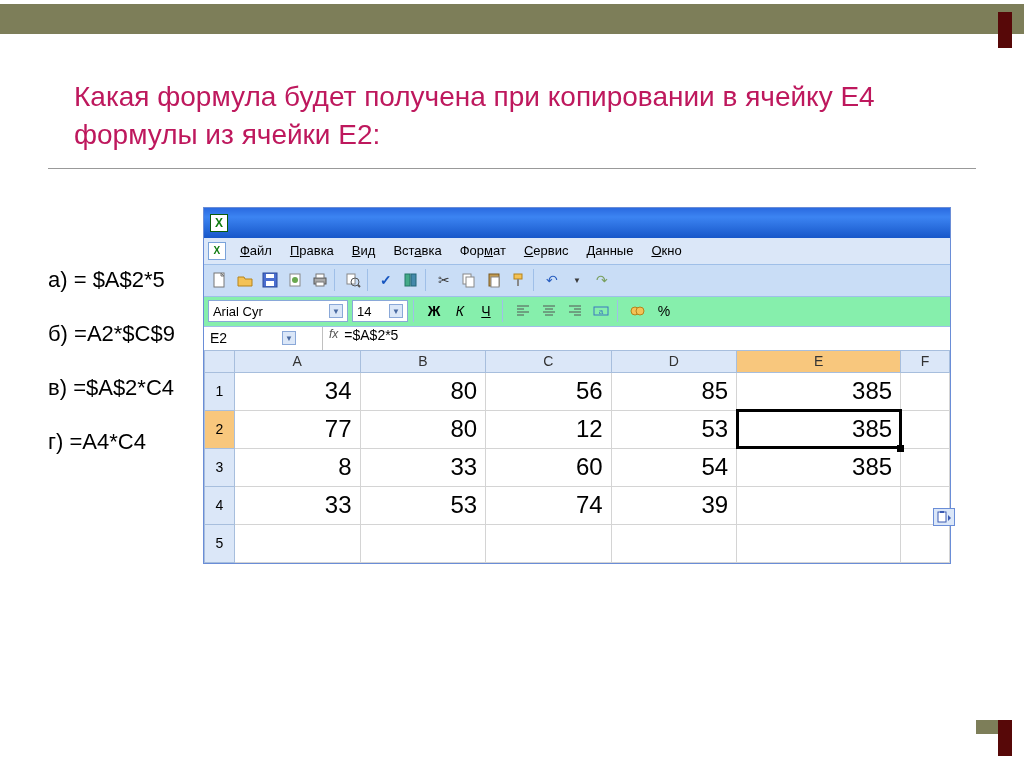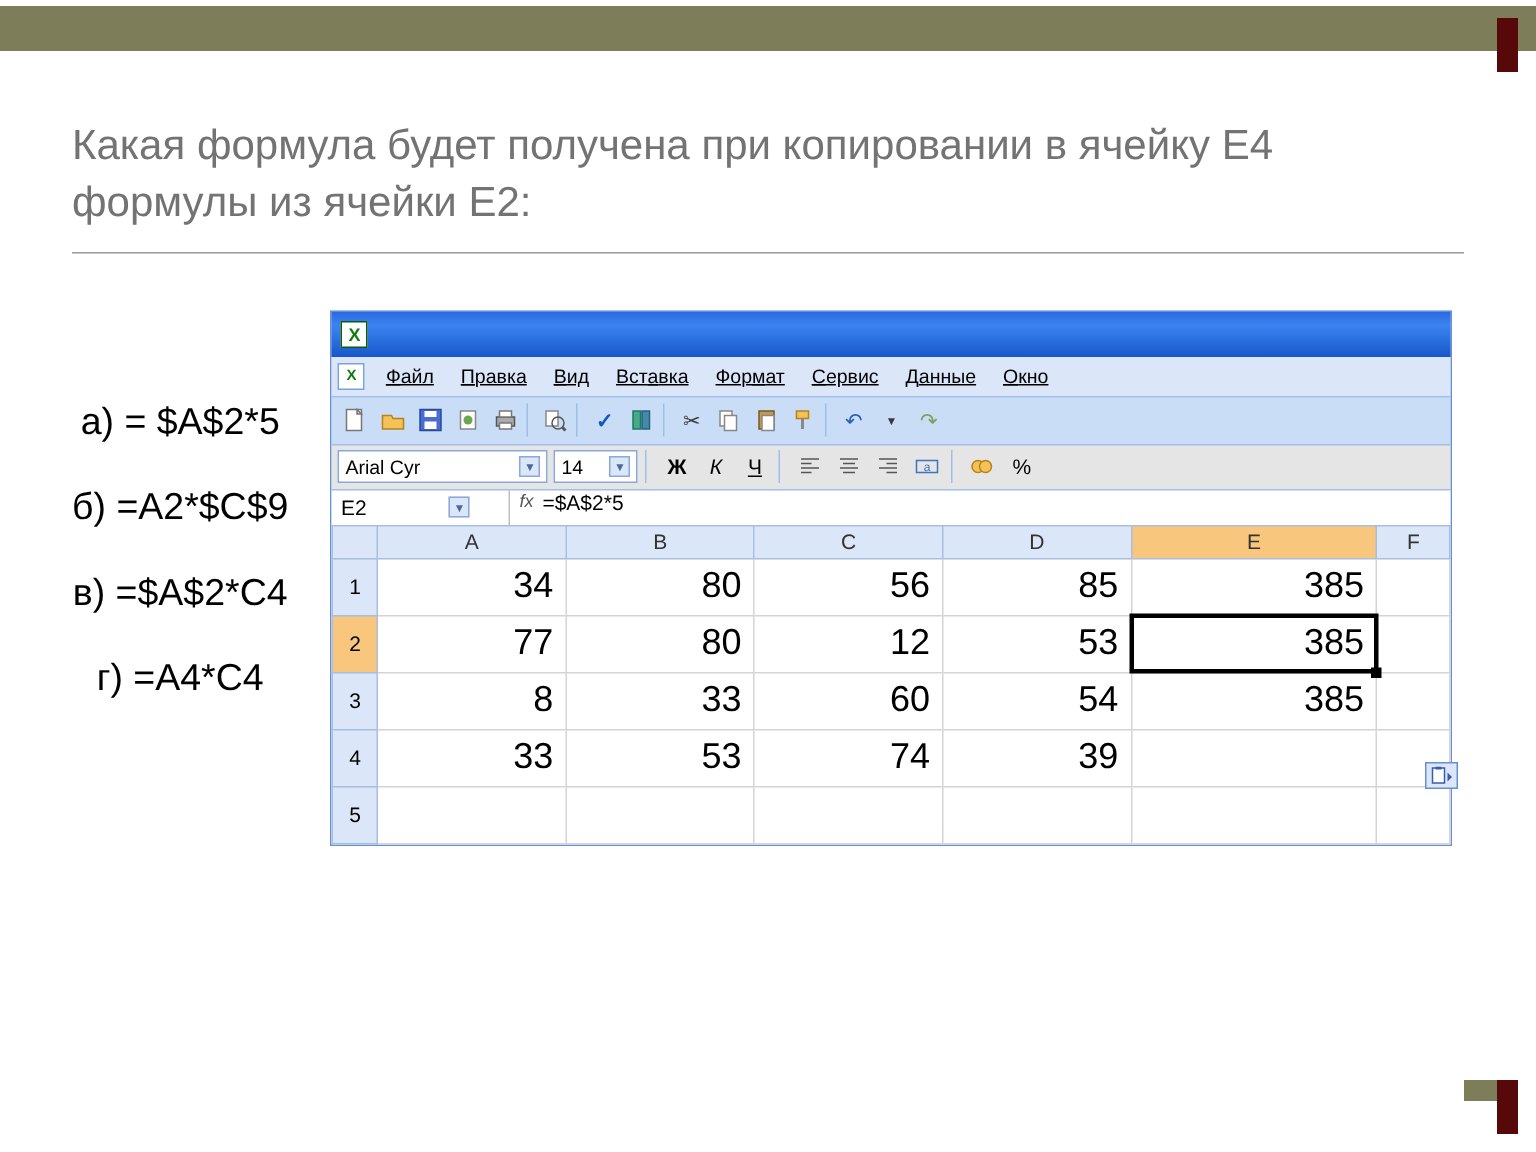--- a/index.html
+++ b/index.html
@@ -1,46 +1,46 @@
 <!DOCTYPE html>
 <html><head>
 <meta charset="utf-8">
 <style>
 * { box-sizing: border-box; margin: 0; padding: 0; }
 body { width: 1024px; height: 768px; font-family: Arial, sans-serif; background: #fff; overflow: hidden; }
 
 .top-bar { height: 38px; background: #7d7e59; border-top: 4px solid #fff; border-bottom: 4px solid #fff; position: relative; }
 .page-wrap { padding: 40px 48px 20px 48px; }
 
-.question { font-size: 28px; color: #737373; line-height: 1.35; margin-bottom: 14px; }
+.question { font-size: 28px; color: #be185d; line-height: 1.35; margin-bottom: 14px; margin-left: 26px; }
 .hr { border: none; border-top: 1px solid #999; margin-bottom: 38px; }
 
 .content-row { display: flex; gap: 28px; align-items: flex-start; }
-.options { display: flex; flex-direction: column; gap: 28px; font-size: 25px; padding-top: 60px; white-space: nowrap; text-align: center; }
+.options { display: flex; flex-direction: column; gap: 28px; font-size: 22px; padding-top: 60px; white-space: nowrap; }
 
 .excel { border: 1px solid #6a8dd7; width: 748px; font-family: Tahoma, Arial, sans-serif; background: #c3daf9; }
 
 
 .titlebar { background: linear-gradient(#2a6ae0,#3c84f2 30%,#1757c9); color: #fff; display: flex; align-items: center; height: 30px; padding: 0 6px; gap: 8px; font-size: 16px; font-weight: bold; }
 .titlebar .xicon { width: 18px; height: 18px; background: #fff; color: #107c10; display: flex; align-items: center; justify-content: center; font-size: 12px; font-weight: bold; border: 1px solid #0a5c0a; }
 
 
 .menubar { background: #dbe7f8; display: flex; align-items: center; height: 26px; padding: 0 4px; gap: 2px; font-size: 13px; }
 .wbicon { width: 18px; height: 18px; background: #fff; border: 1px solid #7aa3da; display: flex; align-items: center; justify-content: center; color: #107c10; font-size: 10px; font-weight: bold; margin-right: 4px; }
-.menuitem { padding: 2px 8px; cursor: default; text-decoration: underline; }
+.menuitem { padding: 2px 8px; cursor: default; }
 .menuitem .ul { text-decoration: underline; }
 
 
 .toolbar { background: #c9ddf6; display: flex; align-items: center; height: 32px; padding: 2px 4px; gap: 1px; border-top: 1px solid #9fbfe8; }
 .tbtn { width: 24px; height: 24px; display: flex; align-items: center; justify-content: center; border: 1px solid transparent; border-radius: 2px; font-size: 14px; color: #3a3a3a; }
 .tsep { width: 5px; height: 22px; border-left: 1px solid #9fbfe8; margin: 0 1px; }
 .tbtn svg { display: block; }
 
 
-.fmtbar { background: #e5e5e5; display: flex; align-items: center; height: 30px; padding: 2px 4px; gap: 4px; border-top: 1px solid #9fbfe8; font-size: 13px; }
+.fmtbar { background: #86efac; display: flex; align-items: center; height: 30px; padding: 2px 4px; gap: 4px; border-top: 1px solid #9fbfe8; font-size: 13px; }
 .combo { background: #fff; border: 1px solid #8aa8d8; height: 22px; display: flex; align-items: center; padding: 0 4px; gap: 6px; }
 .combo-arrow { width: 14px; height: 14px; background: #dbe7f8; border: 1px solid #8aa8d8; display: flex; align-items: center; justify-content: center; font-size: 8px; color: #4a6aa0; }
 .fbtn { min-width: 22px; height: 22px; display: flex; align-items: center; justify-content: center; font-size: 14px; border: 1px solid transparent; padding: 0 2px; }
 
 
 .formulabar { background: #fff; display: flex; align-items: center; height: 24px; border-top: 1px solid #9fbfe8; font-size: 14px; gap: 20px; }
 .namebox { width: 98px; padding: 0 6px; display: flex; align-items: center; justify-content: space-between; height: 100%; }
 .fx-area { display: flex; align-items: flex-start; flex: 1; padding: 0 6px; gap: 6px; border-left: 1px solid #c0c0c0; height: 100%; }
 .fx-label { font-style: italic; font-size: 12px; color: #555; }
 

